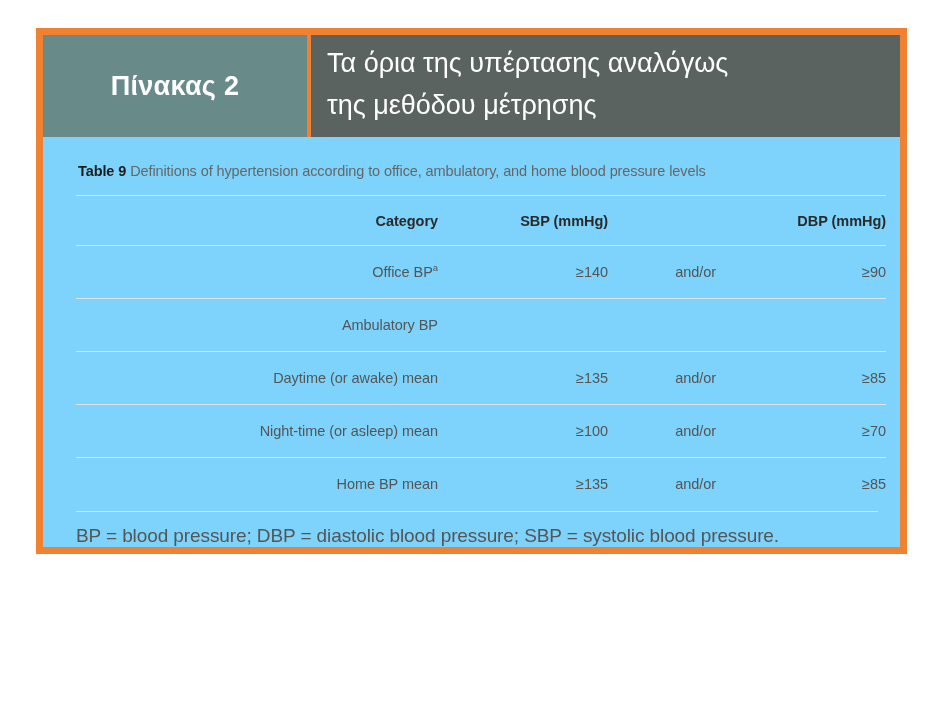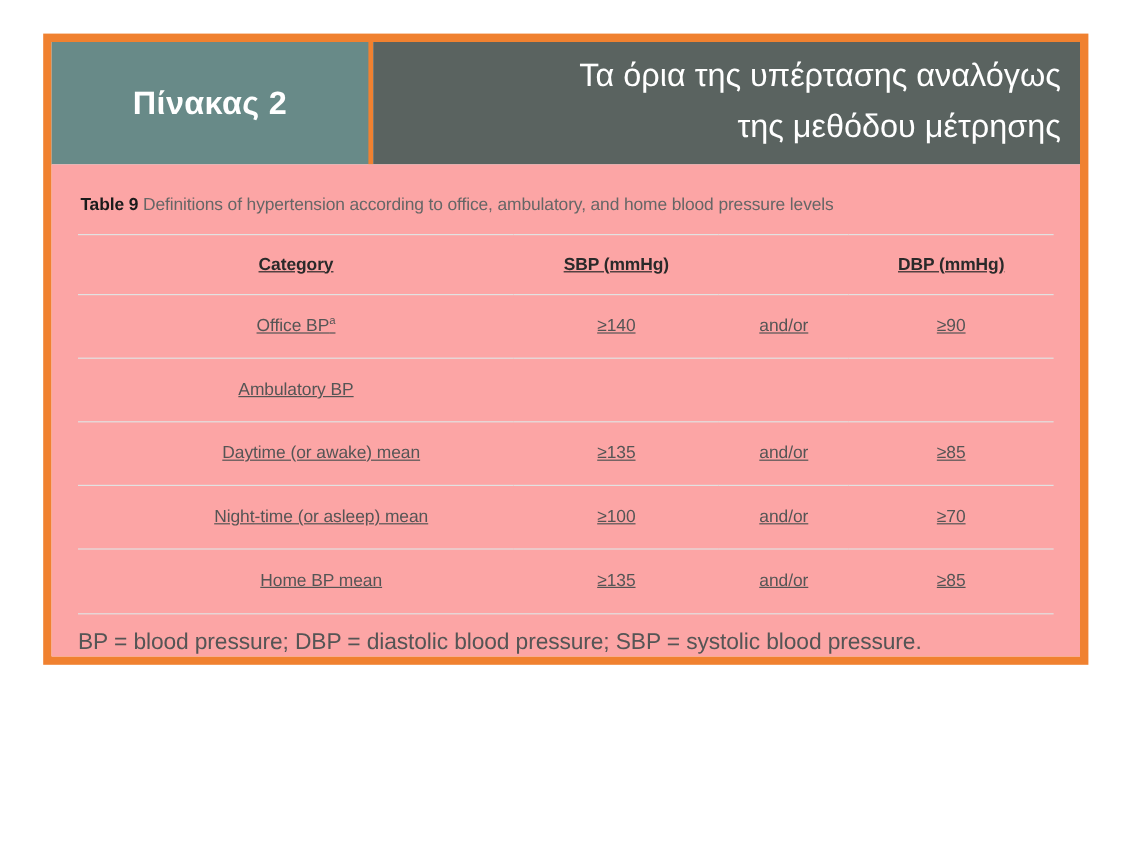--- a/index.html
+++ b/index.html
@@ -55,38 +55,38 @@
     font-weight: bold;
     letter-spacing: 0.3px;
     white-space: nowrap;
   }
 
   .header-title {
     flex: 1 1 auto;
     background: #5A6360;
     display: flex;
     flex-direction: column;
-    align-items: flex-end;
+    align-items: flex-start;
     justify-content: center;
     padding: 4px 16px 8px 16px;
   }
 
   .header-title-line {
     color: #ffffff;
     font-size: 27px;
     line-height: 42px;
     text-align: center;
     white-space: nowrap;
   }
 
   
   .table-area {
     flex: 1 1 auto;
-    background: #fca5a5;
-    padding: 26px 22px 0 22px;
+    background: #7dd3fc;
+    padding: 26px 22px 0 33px;
     position: relative;
     overflow: hidden;
   }
 
   .table-caption {
     font-size: 14.5px;
     color: #666666;
     padding: 0 2px 16px 2px;
     white-space: nowrap;
     letter-spacing: -0.1px;
@@ -97,29 +97,28 @@
   }
 
   table.bp-table {
     width: 100%;
     border-collapse: collapse;
     table-layout: fixed;
   }
 
   table.bp-table th,
   table.bp-table td {
-    text-align: center;
+    text-align: right;
     vertical-align: middle;
     font-size: 14.5px;
     color: #555555;
     padding: 0;
     height: 53px;
     border-top: 1px solid #e2e2e2;
     letter-spacing: -0.05px;
-    text-decoration: underline;
   }
 
   table.bp-table thead th {
     color: #2a2a2a;
     font-weight: bold;
     border-top: 1px solid #e2e2e2;
     border-bottom: none;
     height: 50px;
   }
 

